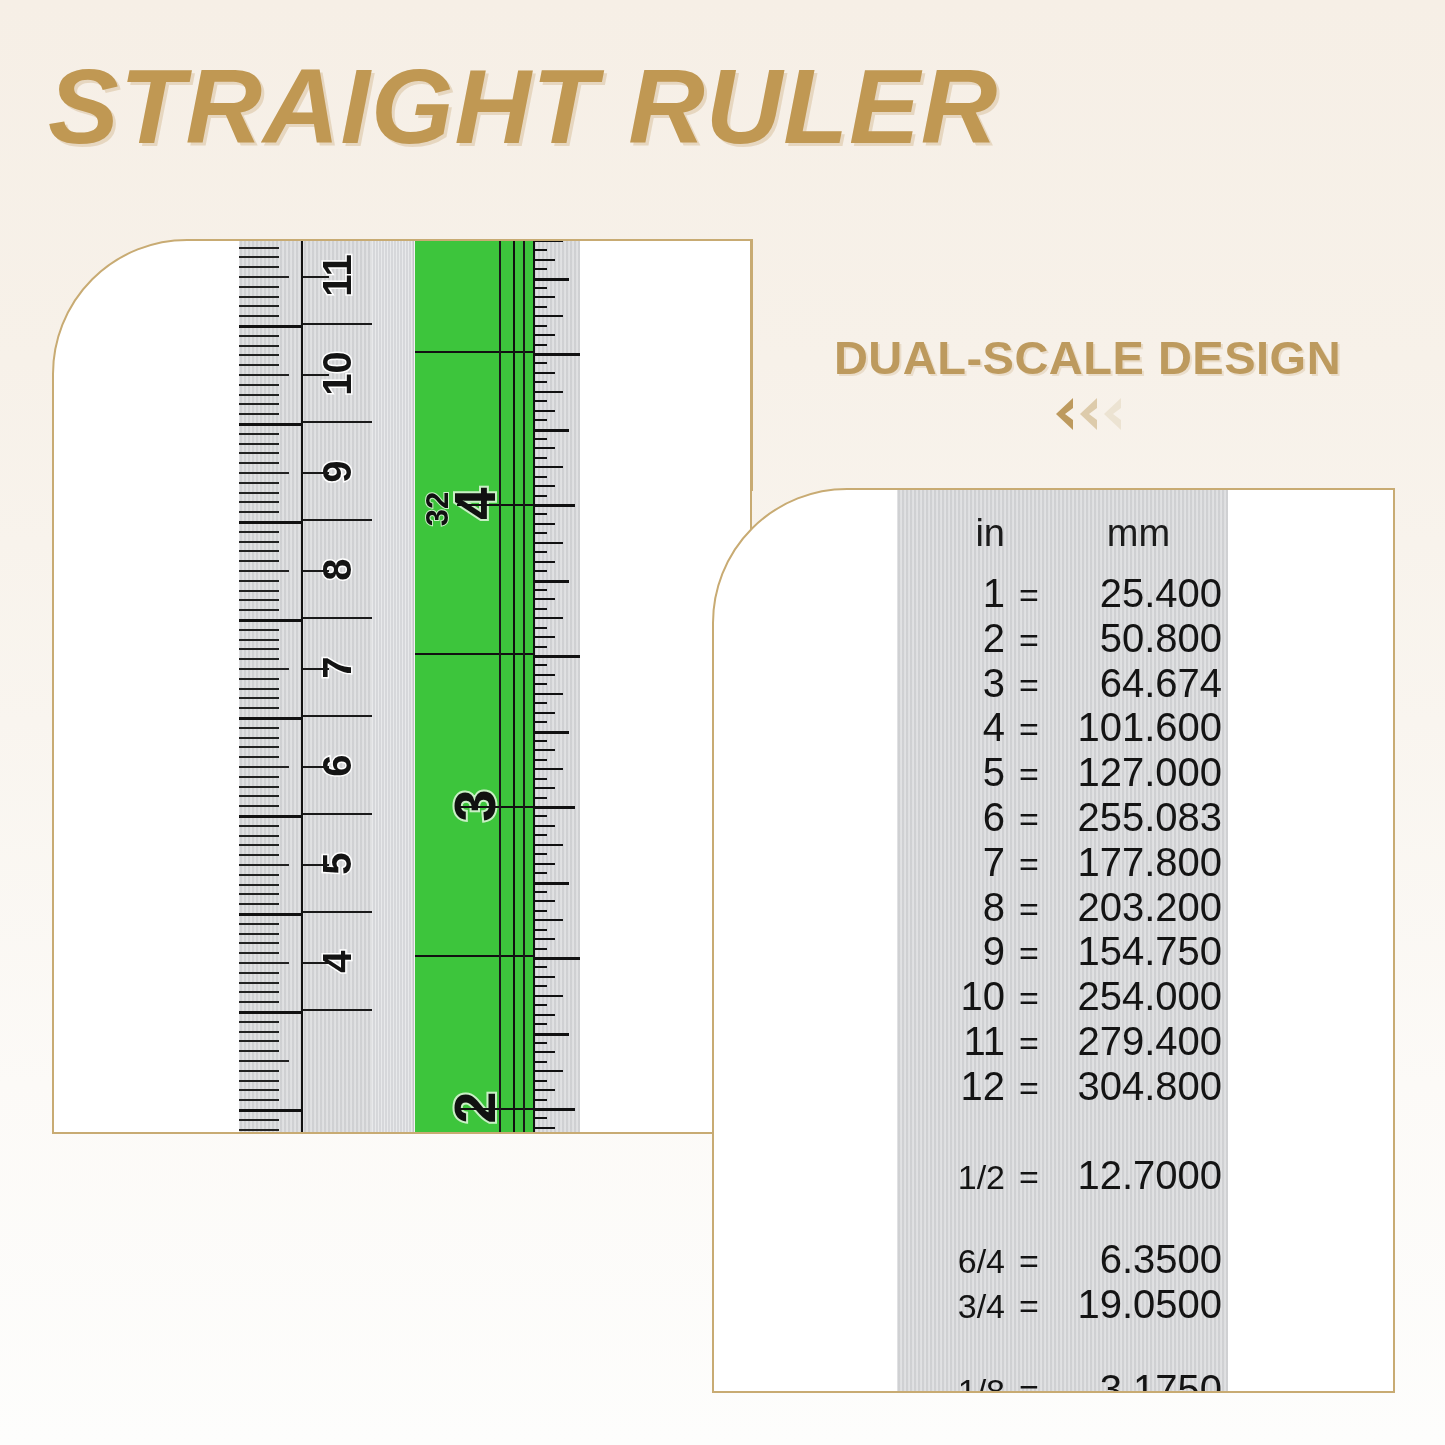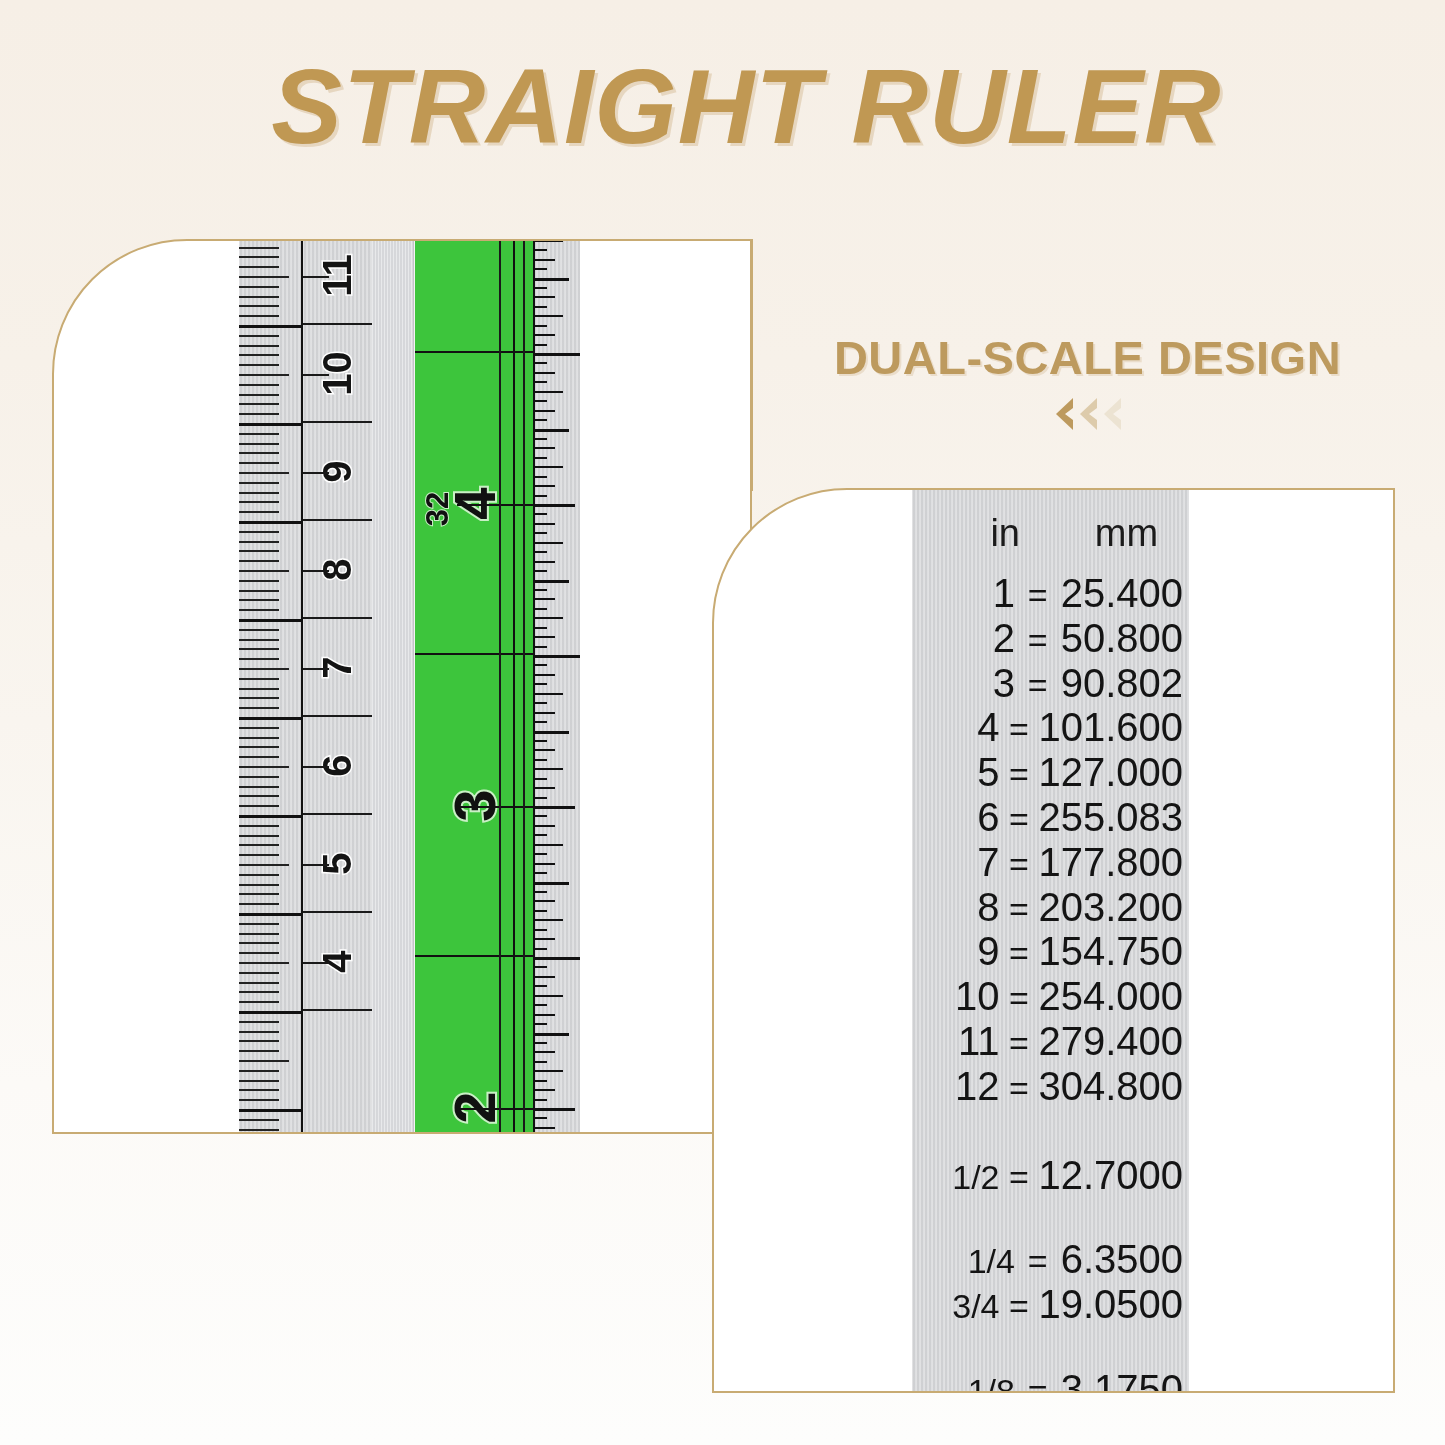--- a/index.html
+++ b/index.html
@@ -27,21 +27,20 @@
     width: 1445px;
     height: 1445px;
   }
 
   
   .page-title {
     position: absolute;
     left: 0;
     top: 46px;
     width: 1445px;
-    text-align: center;
     font-size: 106px;
     font-weight: bold;
     font-style: italic;
     letter-spacing: 1px;
     color: #c09853;
     text-shadow: 3px 3px 0 rgba(190,150,95,0.28);
     white-space: nowrap;
     padding-left: 48px;
   }
 
@@ -292,23 +291,23 @@
     font-size: 35px;
     color: #b08f55;
     line-height: 1.35;
     text-align: center;
     flex: 1;
   }
 
   
   #table-plate {
     position: absolute;
-    left: 198px;
+    left: 183px;
     top: 0;
-    width: 277px;
+    width: 331px;
     height: 905px;
     font-family: "Liberation Sans", sans-serif;
   }
   #table-inner {
     position: absolute;
     left: 0; top: 22px;
     width: 100%;
   }
   .tbl-head {
     display: flex;
@@ -617,21 +616,21 @@
               <div class="c-mm">25.400</div>
             </div>
             <div class="tbl-row">
               <div class="c-in">2</div>
               <div class="c-eq">=</div>
               <div class="c-mm">50.800</div>
             </div>
             <div class="tbl-row">
               <div class="c-in">3</div>
               <div class="c-eq">=</div>
-              <div class="c-mm">90.802</div>
+              <div class="c-mm">64.674</div>
             </div>
             <div class="tbl-row">
               <div class="c-in">4</div>
               <div class="c-eq">=</div>
               <div class="c-mm">101.600</div>
             </div>
             <div class="tbl-row">
               <div class="c-in">5</div>
               <div class="c-eq">=</div>
               <div class="c-mm">127.000</div>
@@ -676,21 +675,21 @@
         <div id="rows-half">
             <div class="tbl-row frac">
               <div class="c-in">1/2</div>
               <div class="c-eq">=</div>
               <div class="c-mm">12.7000</div>
             </div>
           </div>
         <div class="tbl-gap small"></div>
         <div id="rows-quarter">
             <div class="tbl-row frac">
-              <div class="c-in">1/4</div>
+              <div class="c-in">6/4</div>
               <div class="c-eq">=</div>
               <div class="c-mm">6.3500</div>
             </div>
             <div class="tbl-row frac">
               <div class="c-in">3/4</div>
               <div class="c-eq">=</div>
               <div class="c-mm">19.0500</div>
             </div>
           </div>
         <div class="tbl-gap small"></div>

